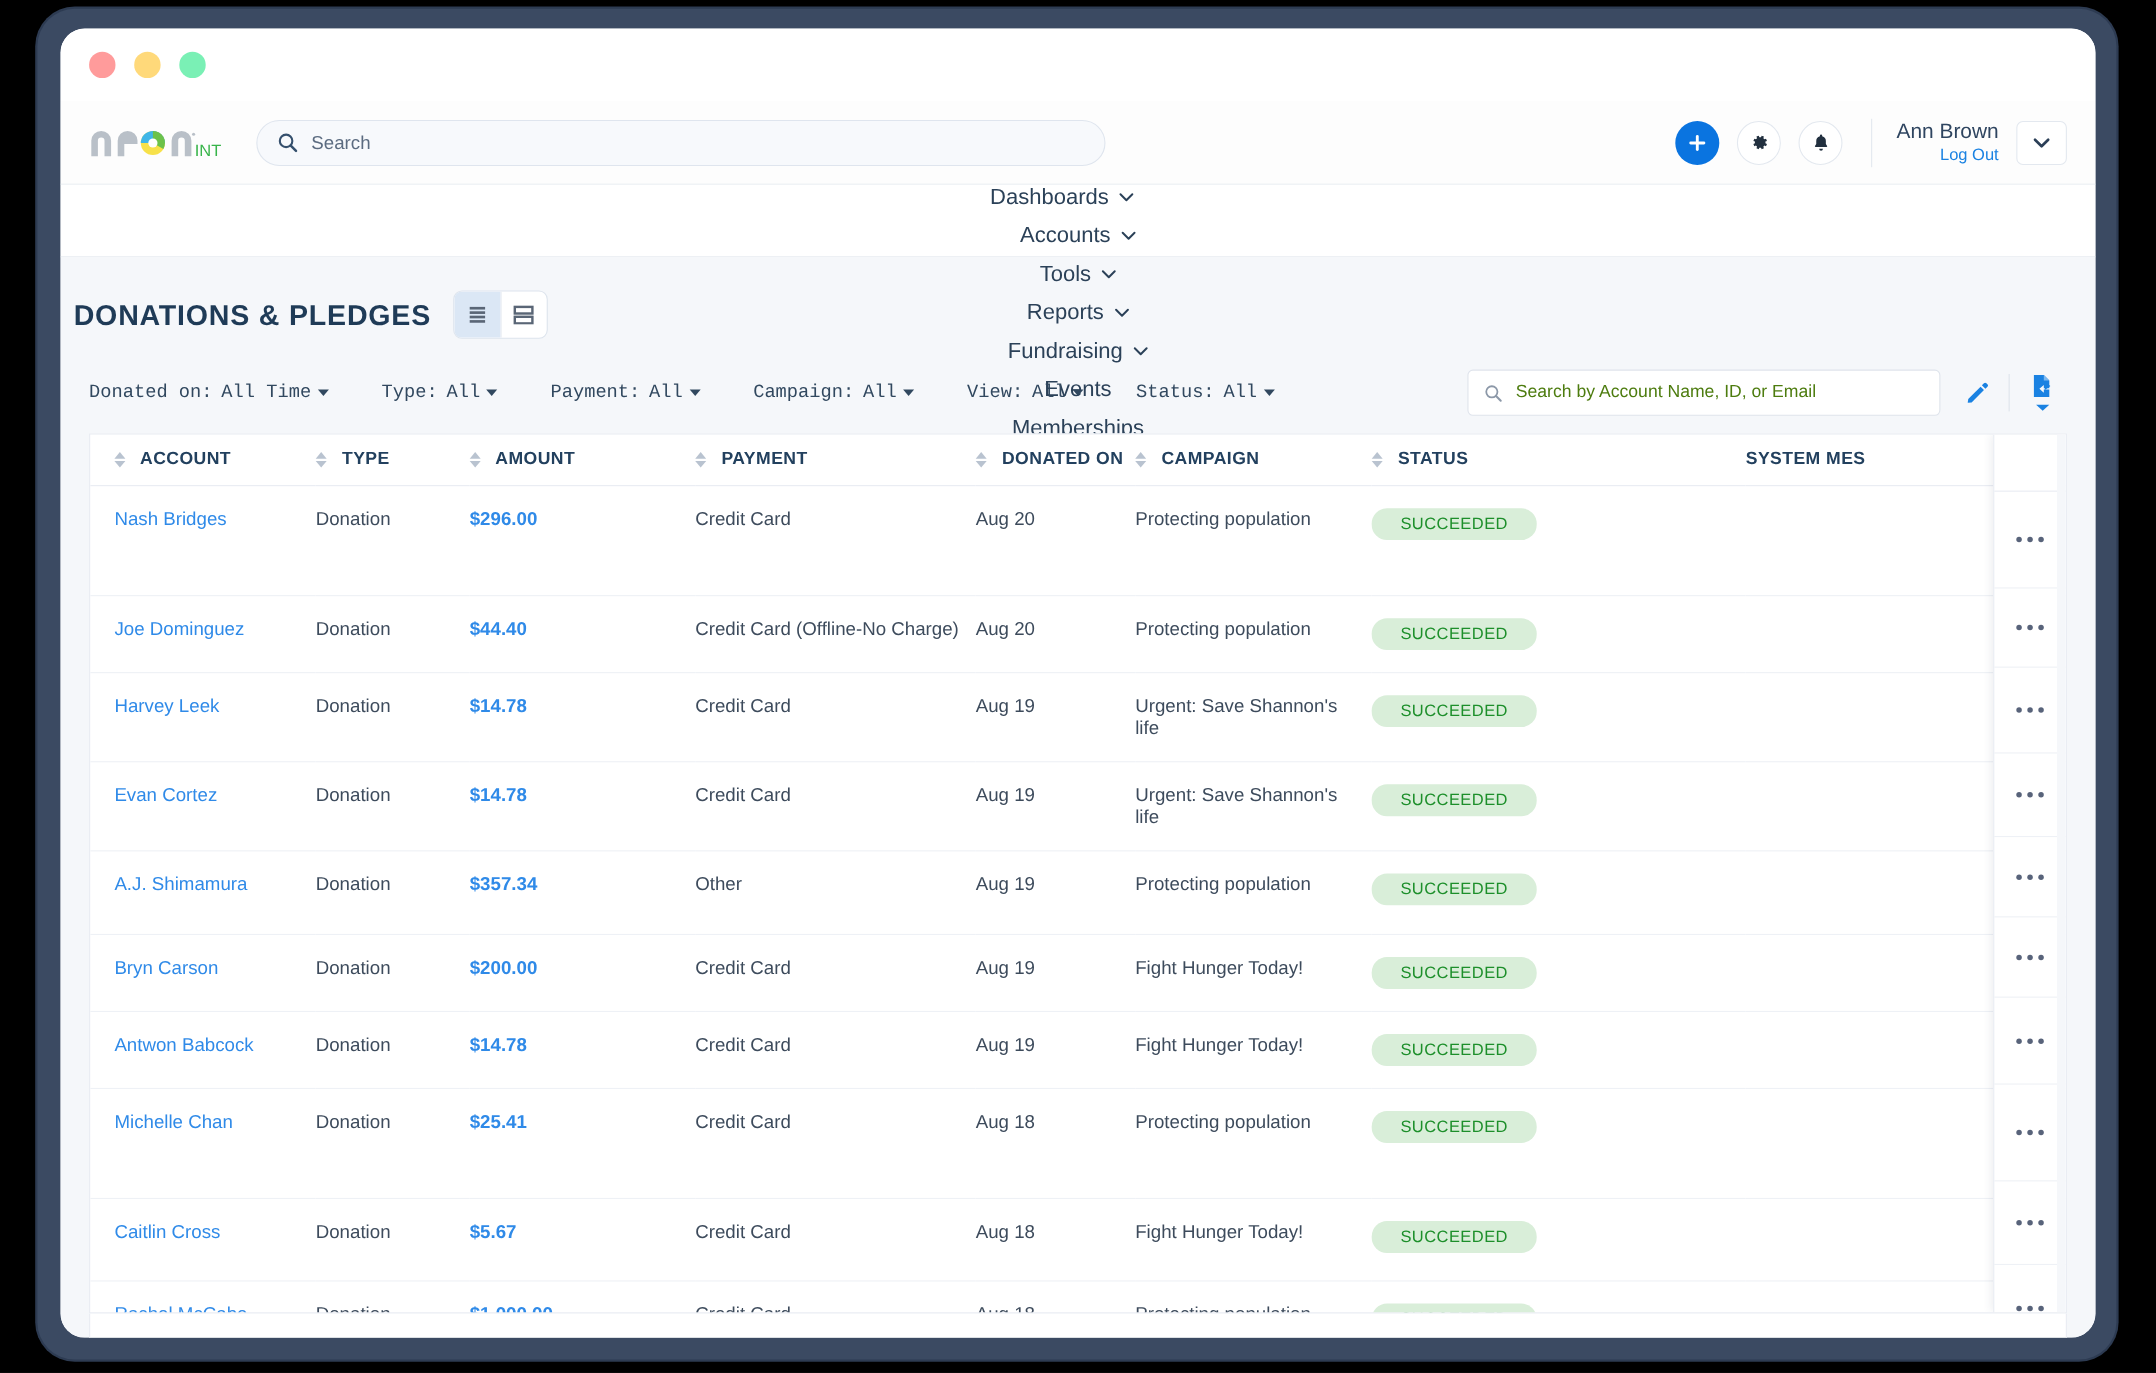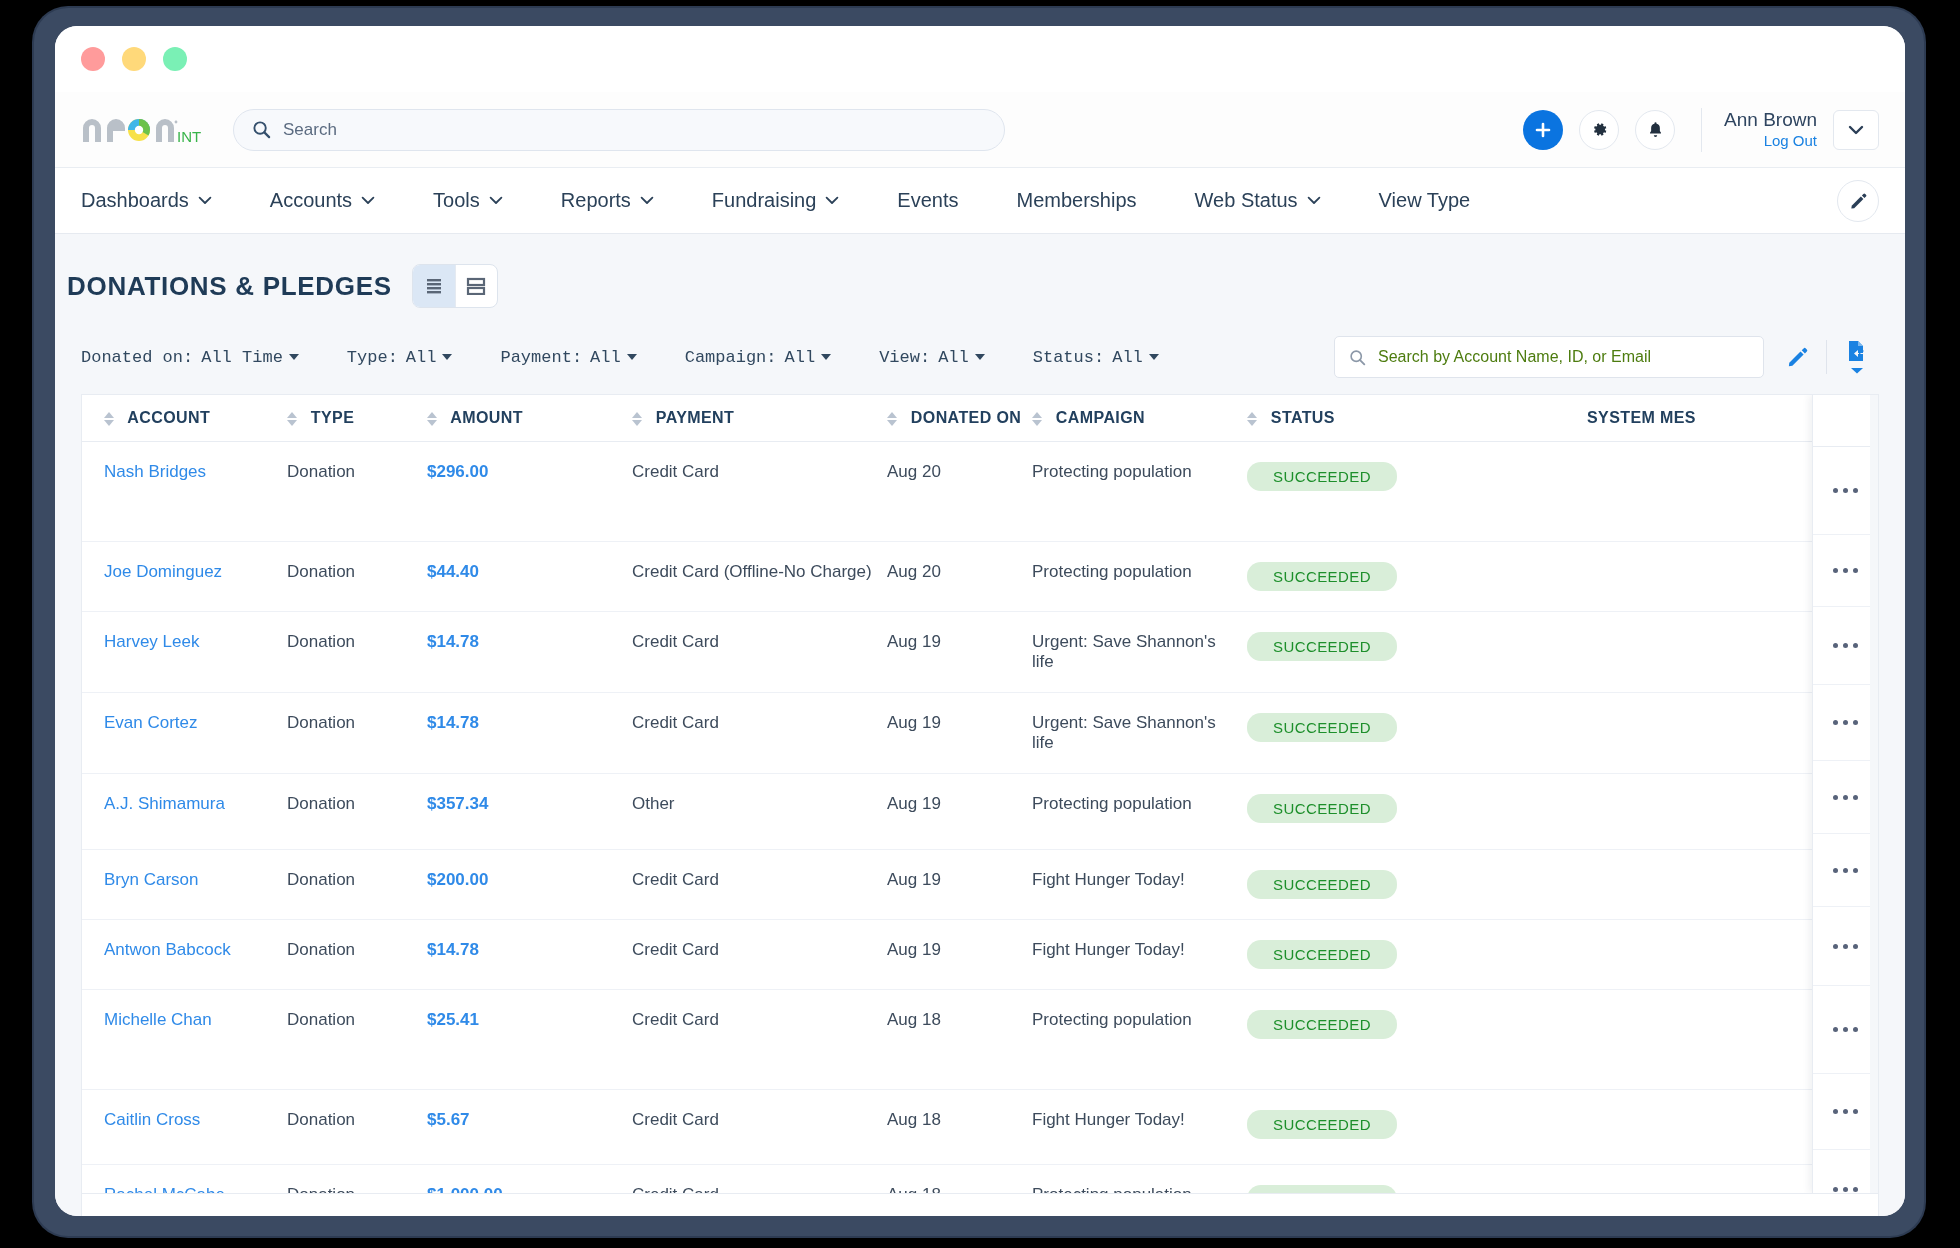--- a/index.html
+++ b/index.html
@@ -85,21 +85,22 @@
     border: 1px solid #e3e8ef; border-radius: 6px; background: #fff;
     display: flex; align-items: center; justify-content: center;
   }
 
   
   .nav {
     height: 66px; background: #fff;
     display: flex; align-items: center;
     padding: 0 26px 0 26px;
     border-bottom: 1px solid #e6eaf0;
-    gap: 0;
+    gap: 12px;
+    flex-direction: column;
   }
   .navitem {
     display: flex; align-items: center; gap: 9px;
     color: #2b4158; font-size: 20px;
     padding: 0 29px;
     white-space: nowrap;
   }
   .navitem:first-child { padding-left: 0; }
   .pencilbtn {
     width: 42px; height: 42px; border-radius: 50%;

